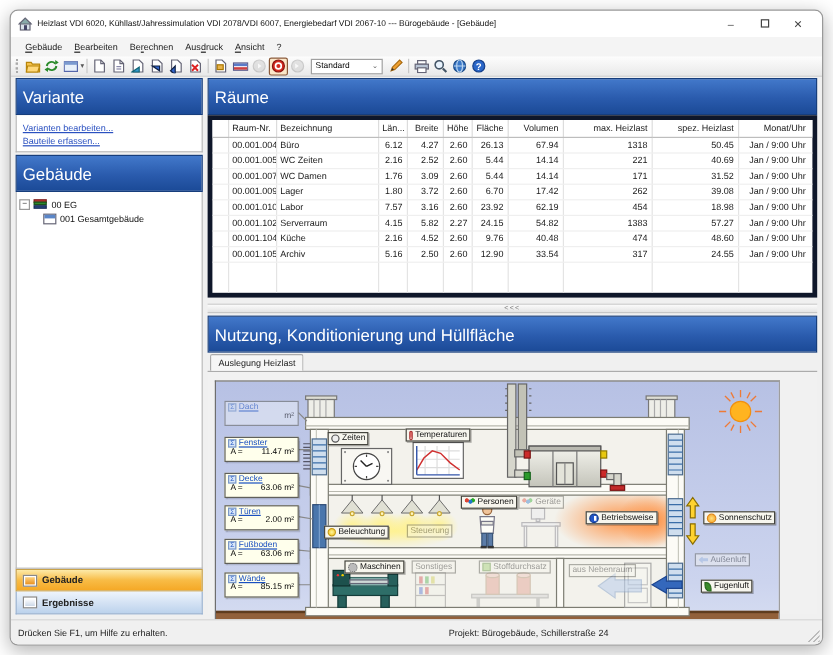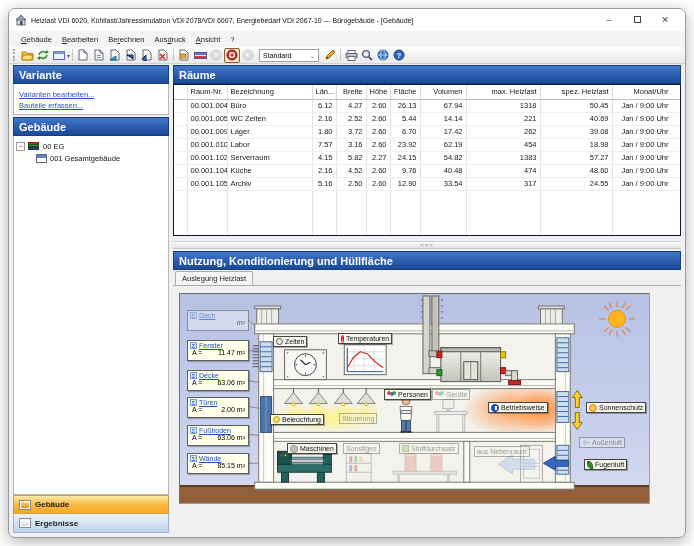--- a/index.html
+++ b/index.html
@@ -17,21 +17,21 @@
 .grip{width:4px;height:12px;border-left:2px dotted #aaa;margin:0 2px}
 .tbtn{width:16px;height:15px;display:flex;align-items:center;justify-content:center}
 .tsep{width:1px;height:12px;background:#c8c8c8;margin:0 2px}
 .tbtn.disabled{opacity:.45}
 .tbtn.active{border:1px solid #8a5a3a;background:#fbe7c9;border-radius:2px}
 .preset{display:flex;align-items:center;height:13px;border:1px solid #a0a0a0;background:#fff;font-size:7px;padding:0 3px;margin:0 3px;width:60px;justify-content:space-between}
 .caret{font-size:6px;color:#555}
 .content{flex:1;display:flex;padding:1px 4px 4px;gap:4px;min-height:0}
 .leftcol{width:156px;display:flex;flex-direction:column;flex:0 0 auto}
 .rightcol{flex:1;display:flex;flex-direction:column;min-width:0}
-.hdr{height:19px;background:linear-gradient(#4278ca,#2a5bad 55%,#1b4a97);border:1px solid #173e7c;color:#fff;font-weight:bold;font-size:11px;display:flex;align-items:center;padding:0 5px;flex:0 0 auto}
+.hdr{height:31px;background:linear-gradient(#4278ca,#2a5bad 55%,#1b4a97);border:1px solid #173e7c;color:#fff;font-weight:normal;font-size:14px;display:flex;align-items:center;padding:0 5px;flex:0 0 auto}
 .varbody{background:#fff;border:1px solid #b9b9b9;border-top:none;padding:4px 3px 3px;flex:0 0 auto}
 .varrow{display:flex;gap:3px;align-items:center;margin-bottom:3px}
 .minibtn{width:18px;height:15px;border:1px solid #9a9a9a;background:linear-gradient(#fff,#e2e2e2);display:flex;align-items:center;justify-content:center}
 .select{flex:1;height:14px;border:1px solid #8a9ab0;background:#fff;font-size:7.5px;display:flex;align-items:center;justify-content:space-between;padding:0 3px}
 .link{display:block;color:#2a50c0;text-decoration:underline;font-size:7.5px;margin:2px 2px 1px}
 .panelhdr2{margin-top:2px}
 .tree{flex:1;background:#fff;border:1px solid #b9b9b9;border-top:none;padding:4px 2px;font-size:7.5px;color:#111;position:relative}
 .trow{display:flex;align-items:center;gap:3px;height:12px}
 .trow.child{padding-left:20px}
 .exp{width:9px;height:9px;border:1px solid #999;background:#fff;font-size:7px;line-height:7px;text-align:center;color:#333}
@@ -41,21 +41,21 @@
 .layers i:nth-child(2){top:2.5px;background:#2f8a2f}
 .layers i:nth-child(3){top:5px;background:#2a4a8a}
 .formicon{width:11px;height:9px;border:1px solid #667;background:#fff;position:relative}
 .formicon i{position:absolute;left:0;right:0;top:0;height:3px;background:#5a86c8}
 .navbtn{height:19px;display:flex;align-items:center;gap:4px;padding:0 5px;font-size:8px;font-weight:bold;color:#222;border:1px solid #c8a24a;flex:0 0 auto}
 .navbtn.orange{background:linear-gradient(#fdeaa8,#f8bc46 50%,#f5a825)}
 .navbtn.blue{background:linear-gradient(#eef4fc,#bcd2ec);border:1px solid #9ab2d2;border-top:none}
 .nbicon{width:12px;height:10px;border:1px solid #888;background:#fff;position:relative}
 .nbicon.or i{position:absolute;inset:1px;background:linear-gradient(#ffd27e,#e89020)}
 .nbicon.bl i{position:absolute;inset:1px;background:linear-gradient(#fff,#ccd8e8)}
-.tablewrap{height:152px;background:#fff;border:1px solid #0f172a;flex:0 0 auto;overflow:hidden}
+.tablewrap{height:152px;background:#fff;border:4px solid #0f172a;flex:0 0 auto;overflow:hidden}
 table{width:100%;height:100%;border-collapse:collapse;table-layout:fixed;font-size:7.5px;color:#1a1a1a}
 th{font-weight:normal;border-right:1px solid #dcdcdc;border-bottom:1px solid #bdbdbd;height:14px;padding:0 3px;background:#fff;white-space:nowrap;overflow:hidden}
 td{border-right:1px solid #e4e4e4;border-bottom:1px solid #efefef;height:13px;padding:0 3px;white-space:nowrap;overflow:hidden}
 .al{text-align:left}.ar{text-align:right}
 td.mon,th.mon{padding-right:12px}
 tr.sel td{background:linear-gradient(#5da0e8,#2a6cc4);color:#fff;border-right:1px solid #bcd6f2;border-bottom:1px solid #1d5aa8}
 tr.sel td.rh{background:#fff;border-right:1px solid #e4e4e4;border-bottom:1px solid #efefef}
 tr.fill td{border-bottom:none;height:auto}
 .splitter{height:8px;margin-top:5px;background:linear-gradient(#fbfbfb,#e4e4e4);border-top:1px solid #cfcfcf;border-bottom:1px solid #c6c6c6;display:flex;align-items:center;justify-content:center;font-size:6px;color:#777;letter-spacing:1px;flex:0 0 auto}
 .nutzhdr{margin-top:2px}
@@ -349,20 +349,33 @@
                 <td class="ar">2.52</td>
                 <td class="ar">2.60</td>
                 <td class="ar">5.44</td>
                 <td class="ar">14.14</td>
                 <td class="ar">221</td>
                 <td class="ar">40.69</td>
                 <td class="ar mon">Jan / 9:00 Uhr</td>
               </tr>
               <tr>
                 <td class="rh"></td>
+                <td class="al">00.001.007</td>
+                <td class="al">WC Damen</td>
+                <td class="ar">1.76</td>
+                <td class="ar">3.09</td>
+                <td class="ar">2.60</td>
+                <td class="ar">5.44</td>
+                <td class="ar">14.14</td>
+                <td class="ar">171</td>
+                <td class="ar">31.52</td>
+                <td class="ar mon">Jan / 9:00 Uhr</td>
+              </tr>
+              <tr>
+                <td class="rh"></td>
                 <td class="al">00.001.009</td>
                 <td class="al">Lager</td>
                 <td class="ar">1.80</td>
                 <td class="ar">3.72</td>
                 <td class="ar">2.60</td>
                 <td class="ar">6.70</td>
                 <td class="ar">17.42</td>
                 <td class="ar">262</td>
                 <td class="ar">39.08</td>
                 <td class="ar mon">Jan / 9:00 Uhr</td>
@@ -744,13 +757,18 @@
               </div>
               <div class="r2">
                 <span>A =</span>
                 <span>85.15 m²</span>
               </div>
             </div>
           </div>
       </div>
     </div>
   </div>
+  <div class="statusbar">
+    <span>Drücken Sie F1, um Hilfe zu erhalten.</span>
+    <span class="proj">Projekt: Bürogebäude, Schillerstraße 24</span>
+    <span class="gripsb"></span>
+  </div>
 </div>
 
 </body></html>

